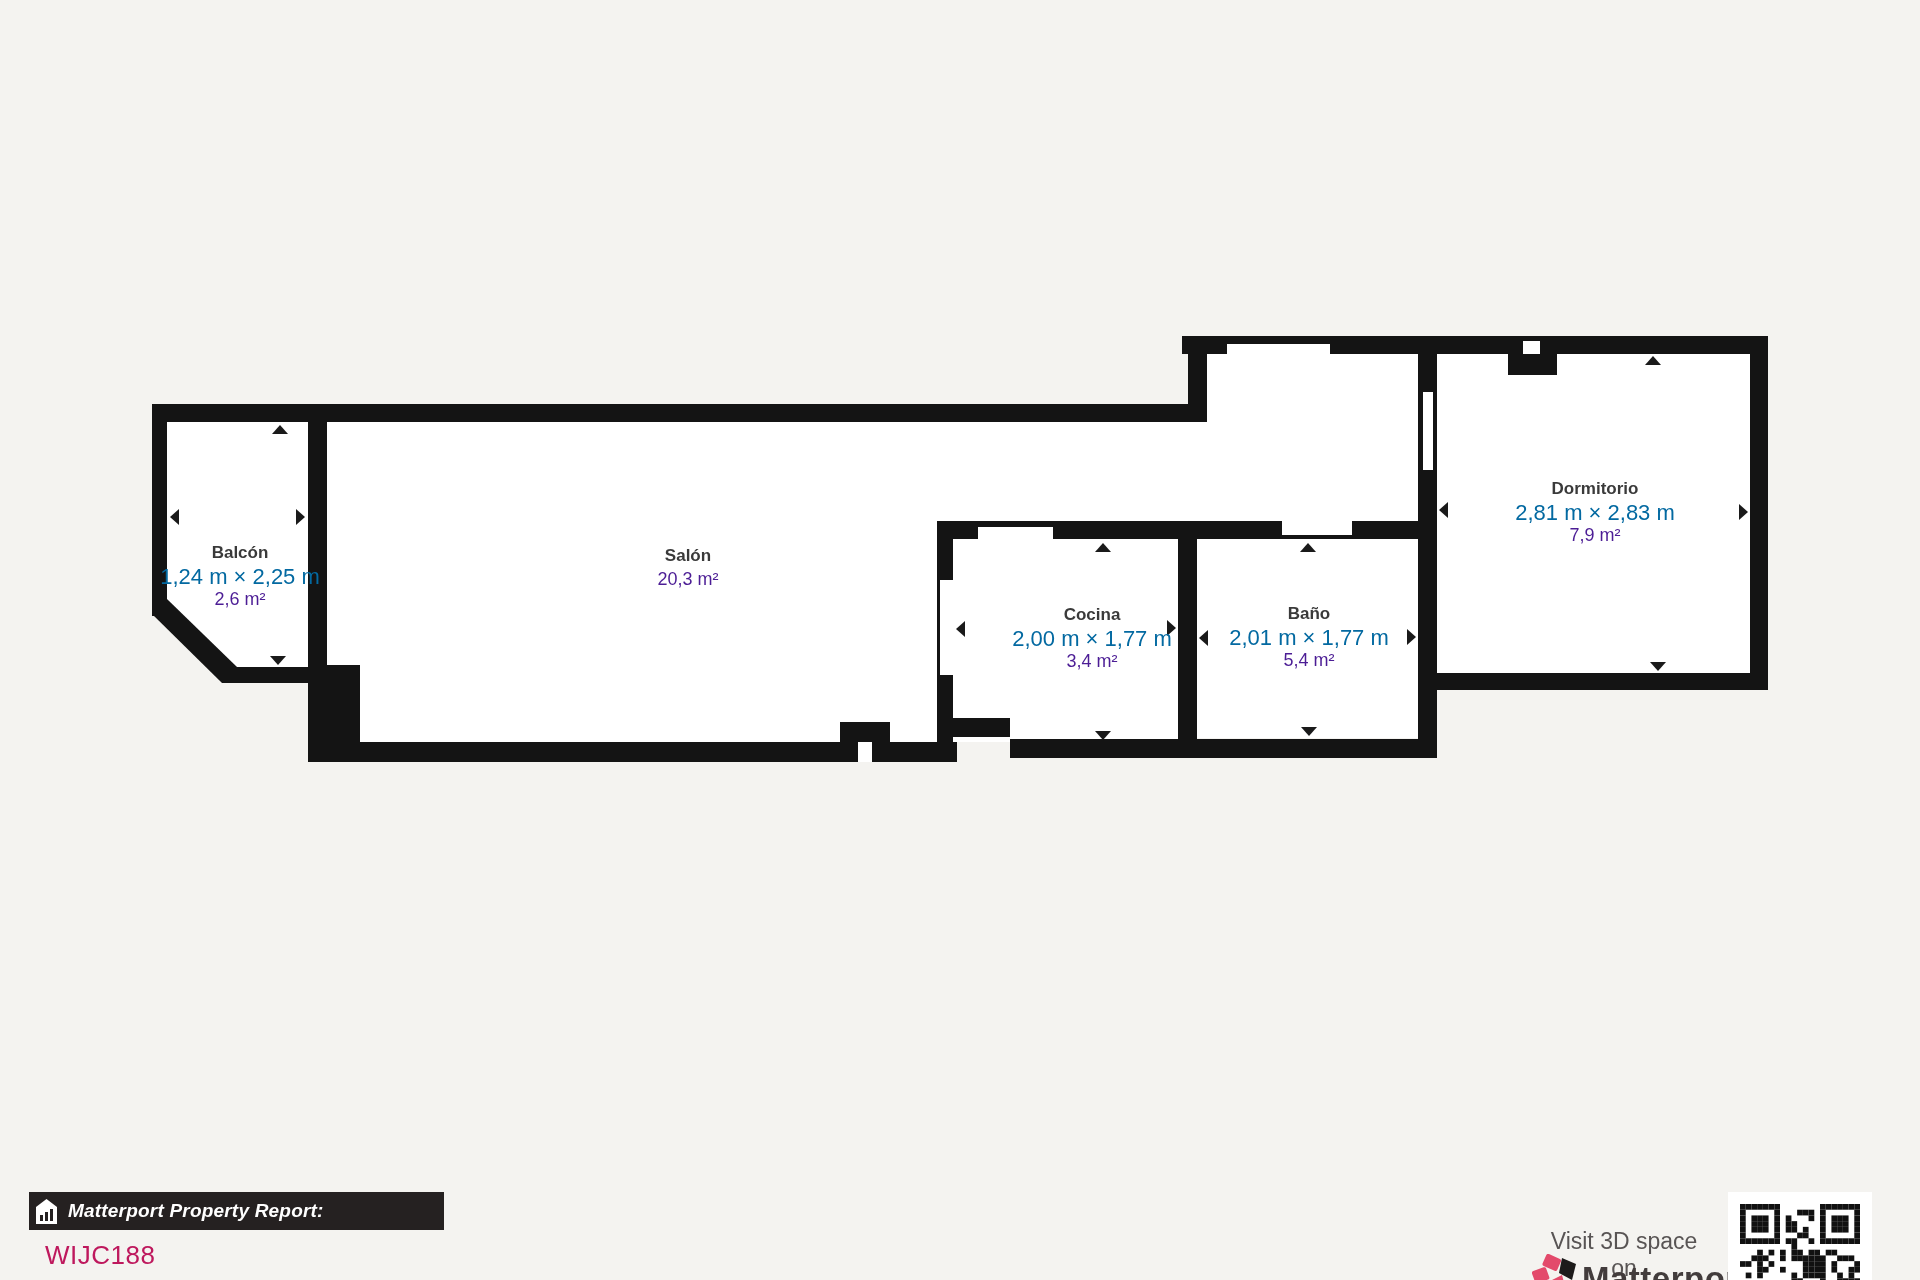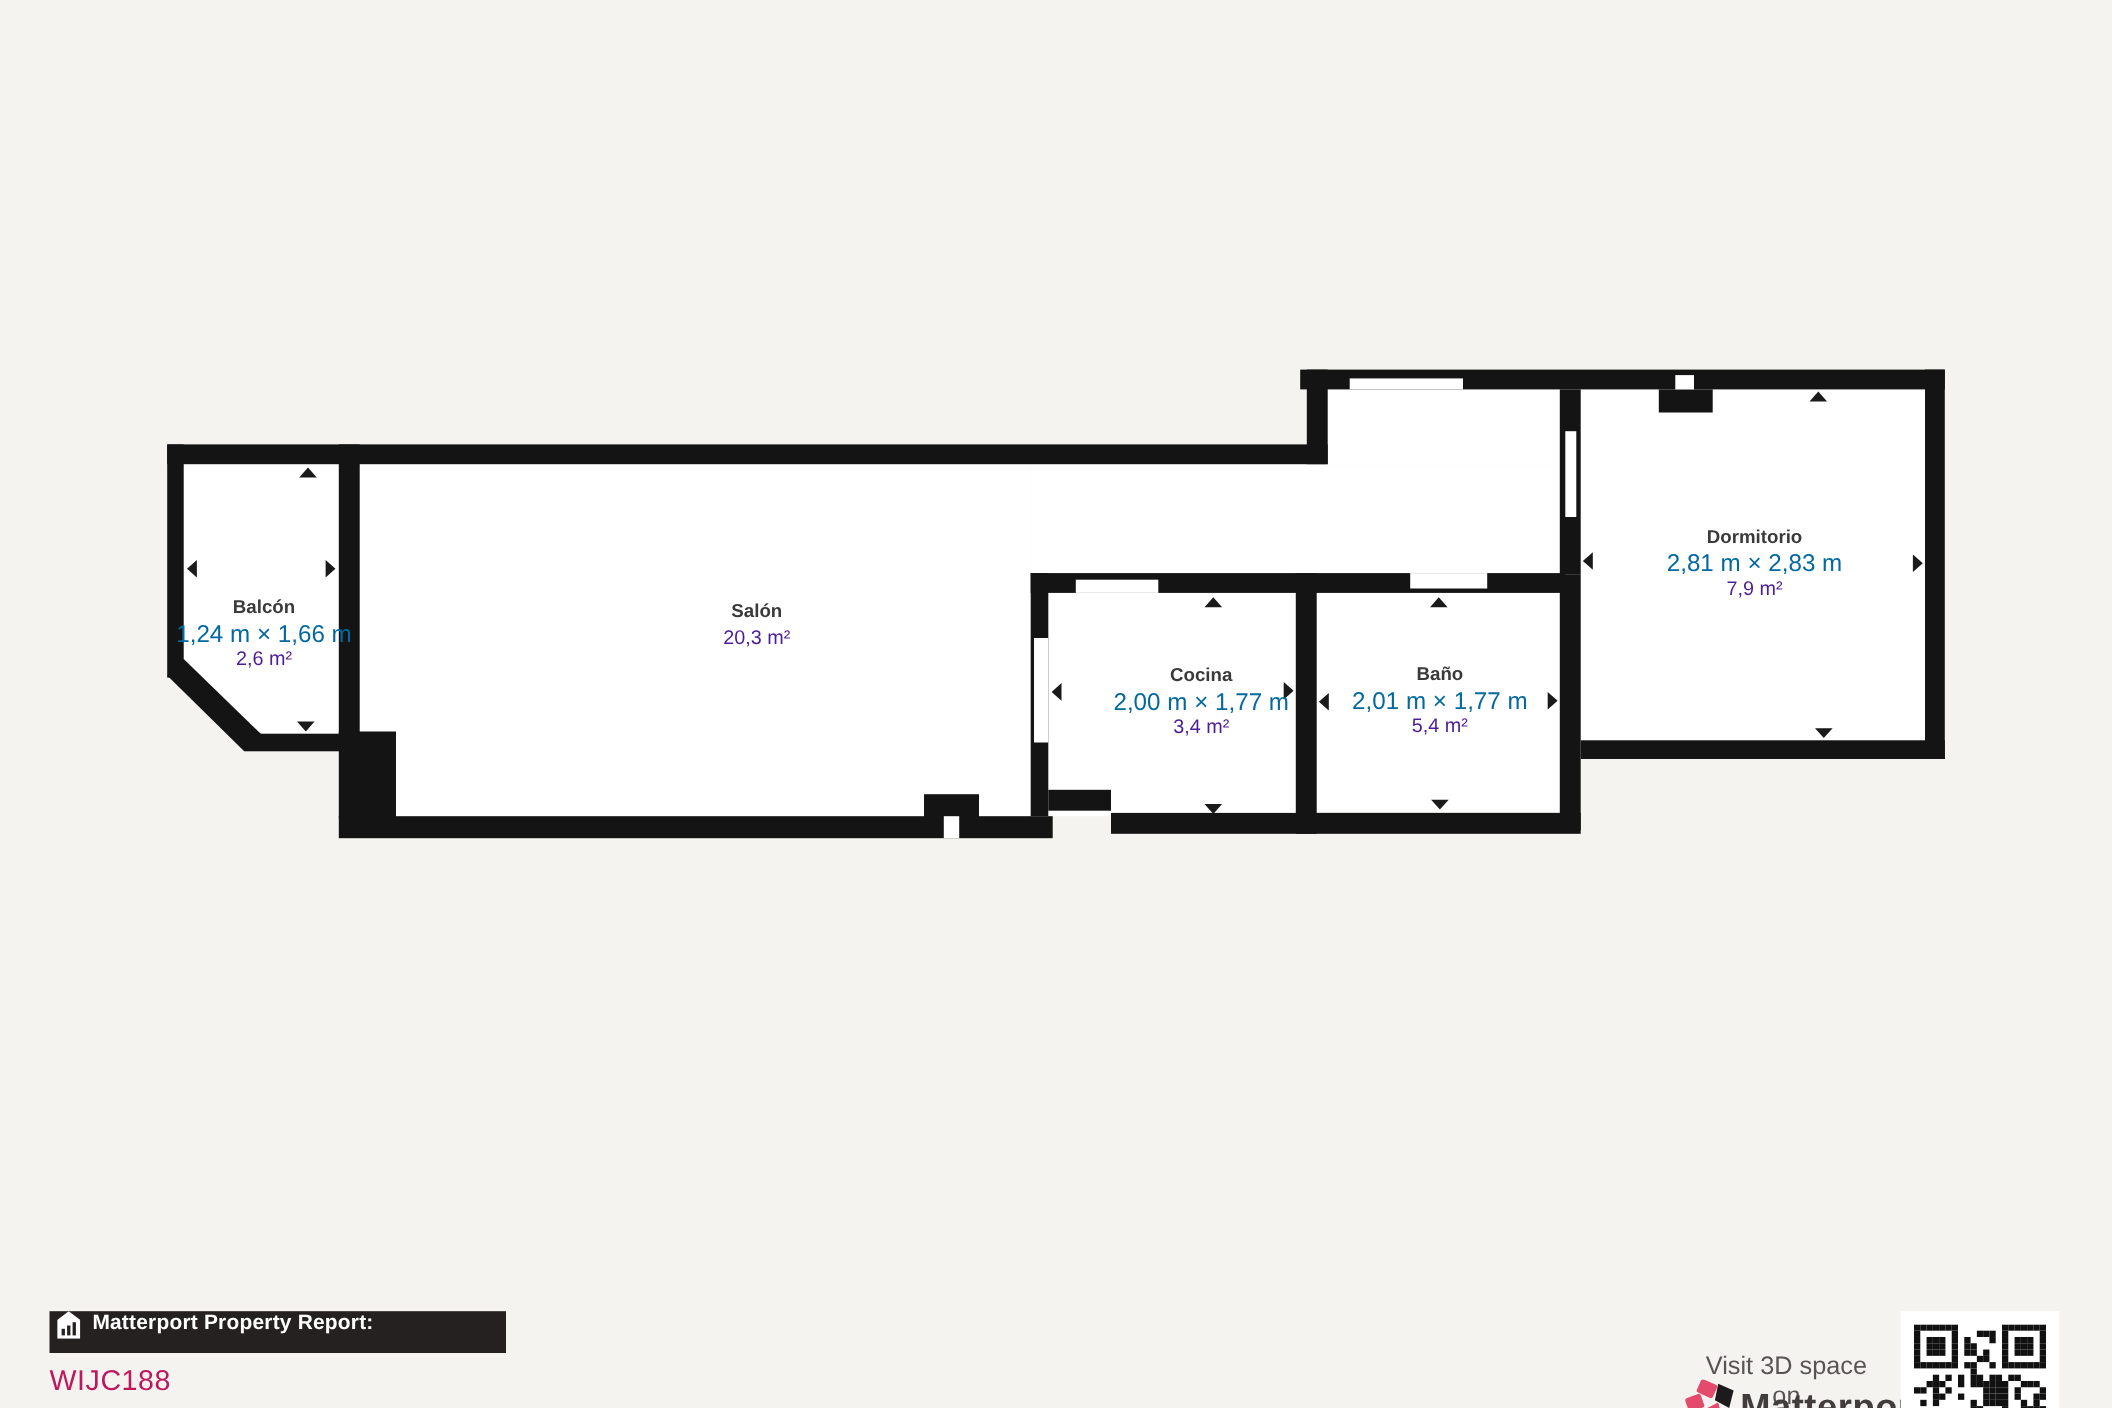--- a/index.html
+++ b/index.html
@@ -11,23 +11,24 @@
   }
   .plan-svg{position:absolute;left:0;top:0;}
   .room-label{
     position:absolute;transform:translate(-50%,-50%);
     text-align:center;white-space:nowrap;
   }
   .room-name{font-size:17px;font-weight:bold;color:#3a3a3a;line-height:24px;}
   .room-dims{font-size:22px;color:#0369a1;line-height:23px;}
   .room-area{font-size:18px;color:#4c1d95;line-height:22px;}
   .report-bar{
-    position:absolute;left:45px;top:1192px;width:415px;height:38px;
-    background:#252121;display:flex;box-sizing:border-box;
+    position:absolute;left:29px;top:1192px;width:415px;height:38px;
+    background:#252121;display:flex;align-items:center;box-sizing:border-box;
     padding-left:7px;
+    font-style:italic;
   }
   .report-bar-label{
     color:#ffffff;font-size:19px;font-weight:bold;margin-left:11px;letter-spacing:.2px;
   }
   .property-id{
     position:absolute;left:45px;top:1240px;
     font-size:26px;font-weight:normal;color:#be185d;letter-spacing:.5px;
   }
   .visit-text{
     position:absolute;left:1536px;top:1228px;width:176px;text-align:center;
@@ -111,21 +112,21 @@
 
     <polygon points="1645,365 1661,365 1653,356"></polygon>
     <polygon points="1448,502 1448,518 1439,510"></polygon>
     <polygon points="1739,504 1739,520 1748,512"></polygon>
     <polygon points="1650,662 1666,662 1658,671"></polygon>
   </g>
 </svg>
 
 <div class="room-label" style="left:240px;top:575px;">
   <div class="room-name">Balcón</div>
-  <div class="room-dims">1,24 m × 1,66 m</div>
+  <div class="room-dims">1,24 m × 2,25 m</div>
   <div class="room-area">2,6 m²</div>
 </div>
 
 <div class="room-label" style="left:688px;top:567px;">
   <div class="room-name">Salón</div>
   <div class="room-area">20,3 m²</div>
 </div>
 
 <div class="room-label" style="left:1068px;top:637px;margin-left:24px;">
   <div class="room-name">Cocina</div>

